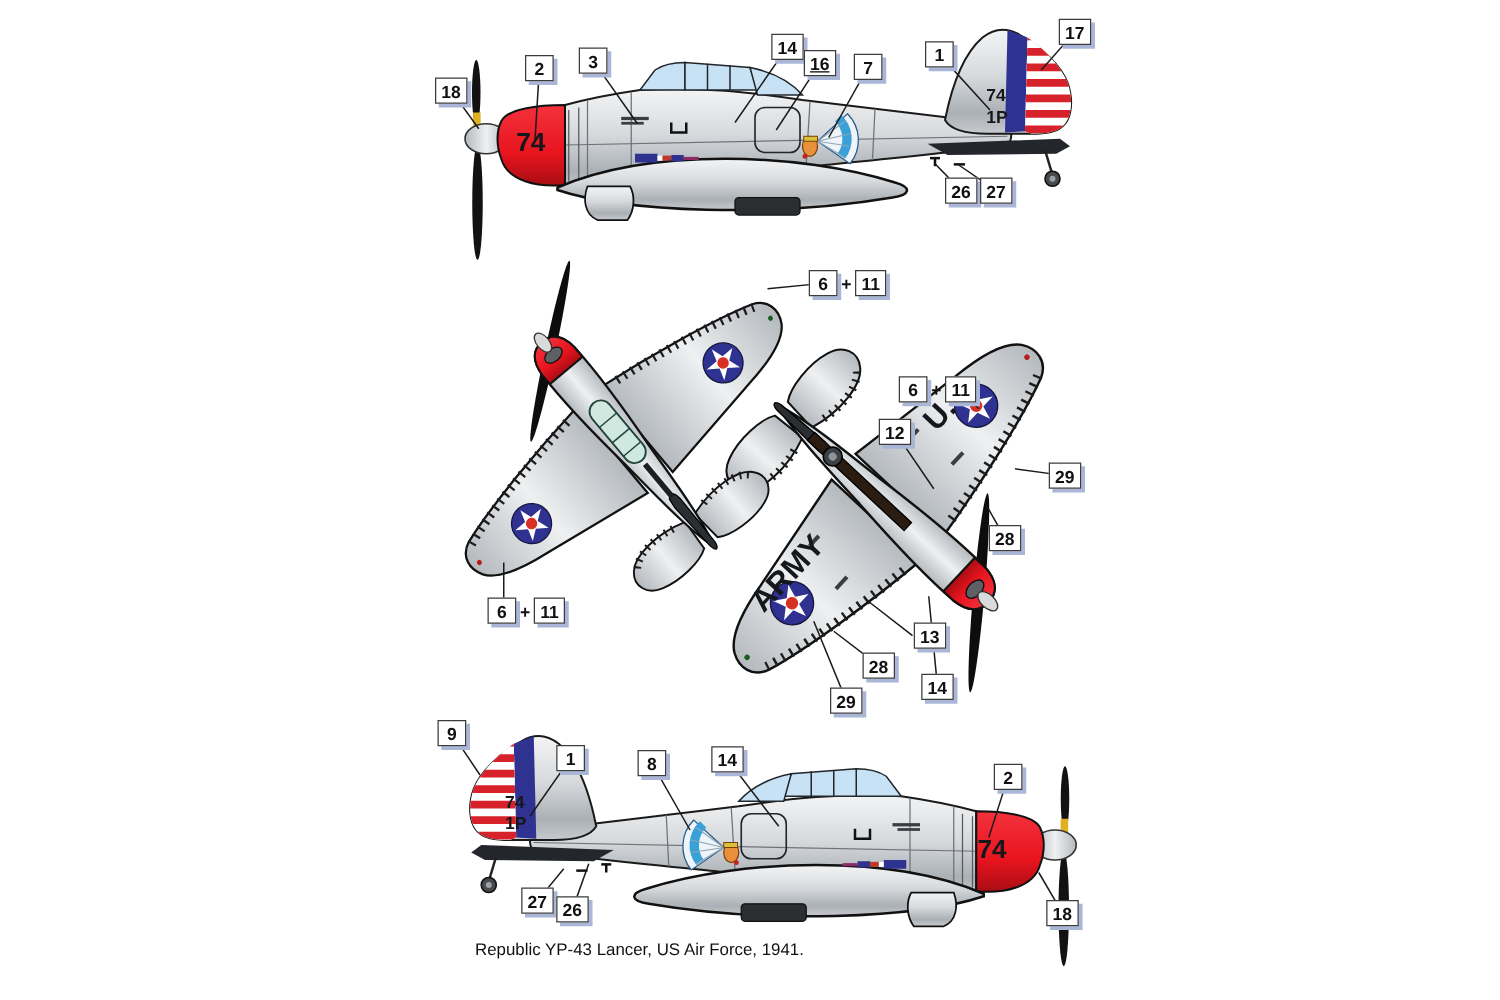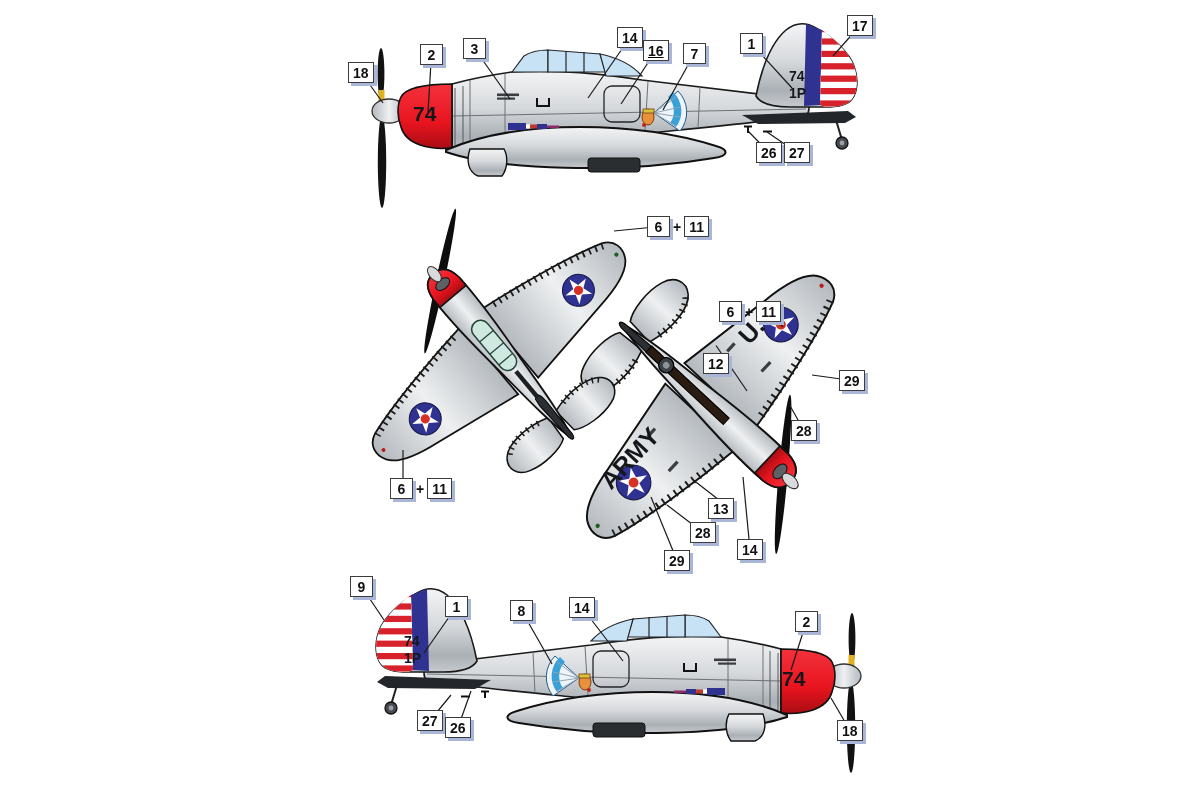--- a/index.html
+++ b/index.html
@@ -299,30 +299,30 @@
       <div class="callout" style="left: 390px; top: 478px;">
         <span class="co-box">6</span>
         <span class="co-plus">+</span>
         <span class="co-box">11</span>
       </div>
       <div class="callout" style="left: 719px; top: 301px;">
         <span class="co-box">6</span>
         <span class="co-plus">+</span>
         <span class="co-box">11</span>
       </div>
-      <div class="callout" style="left: 703px; top: 353px;">
+      <div class="callout" style="left: 703px; top: 335px;">
         <span class="co-box">12</span>
       </div>
       <div class="callout" style="left: 839px; top: 370px;">
         <span class="co-box">29</span>
       </div>
       <div class="callout" style="left: 791px; top: 420px;">
         <span class="co-box">28</span>
       </div>
-      <div class="callout" style="left: 708px; top: 498px;">
+      <div class="callout" style="left: 731px; top: 498px;">
         <span class="co-box">13</span>
       </div>
       <div class="callout" style="left: 690px; top: 522px;">
         <span class="co-box">28</span>
       </div>
       <div class="callout" style="left: 664px; top: 550px;">
         <span class="co-box">29</span>
       </div>
       <div class="callout" style="left: 737px; top: 539px;">
         <span class="co-box">14</span>
@@ -346,14 +346,15 @@
         <span class="co-box">26</span>
       </div>
       <div class="callout" style="left: 795px; top: 611px;">
         <span class="co-box">2</span>
       </div>
       <div class="callout" style="left: 837px; top: 720px;">
         <span class="co-box">18</span>
       </div>
     </div>
 
+<div class="caption">Republic YP-43 Lancer, US Air Force, 1941.</div>
 
 </div>
 
 </body></html>

